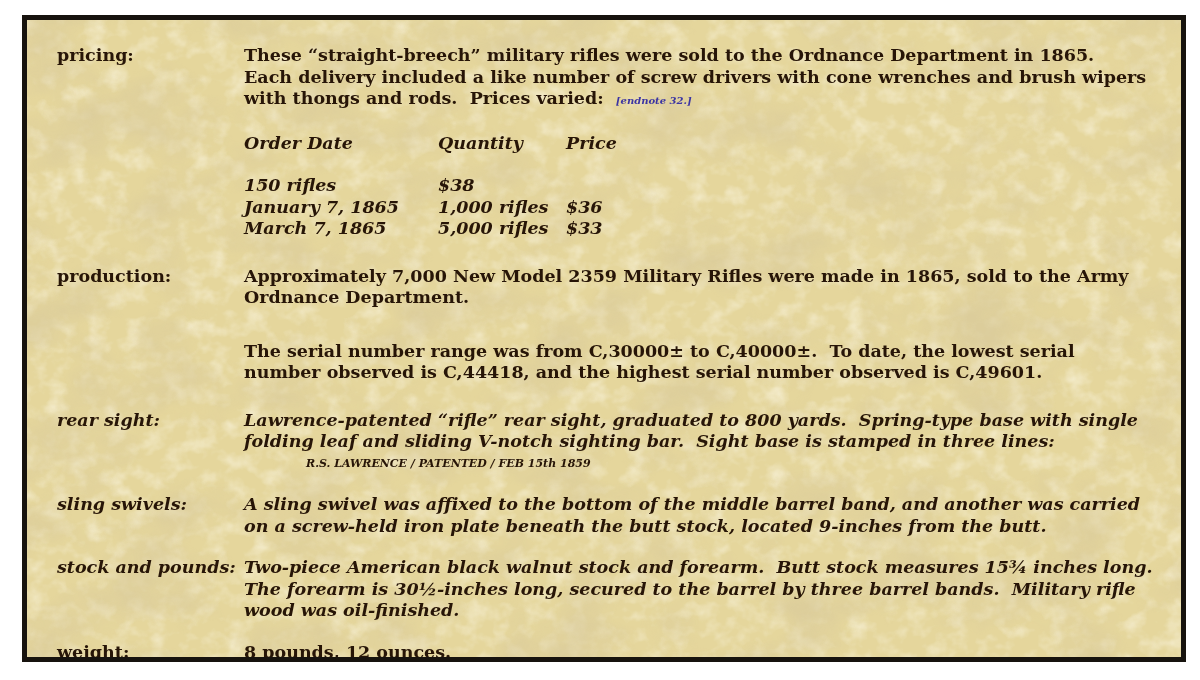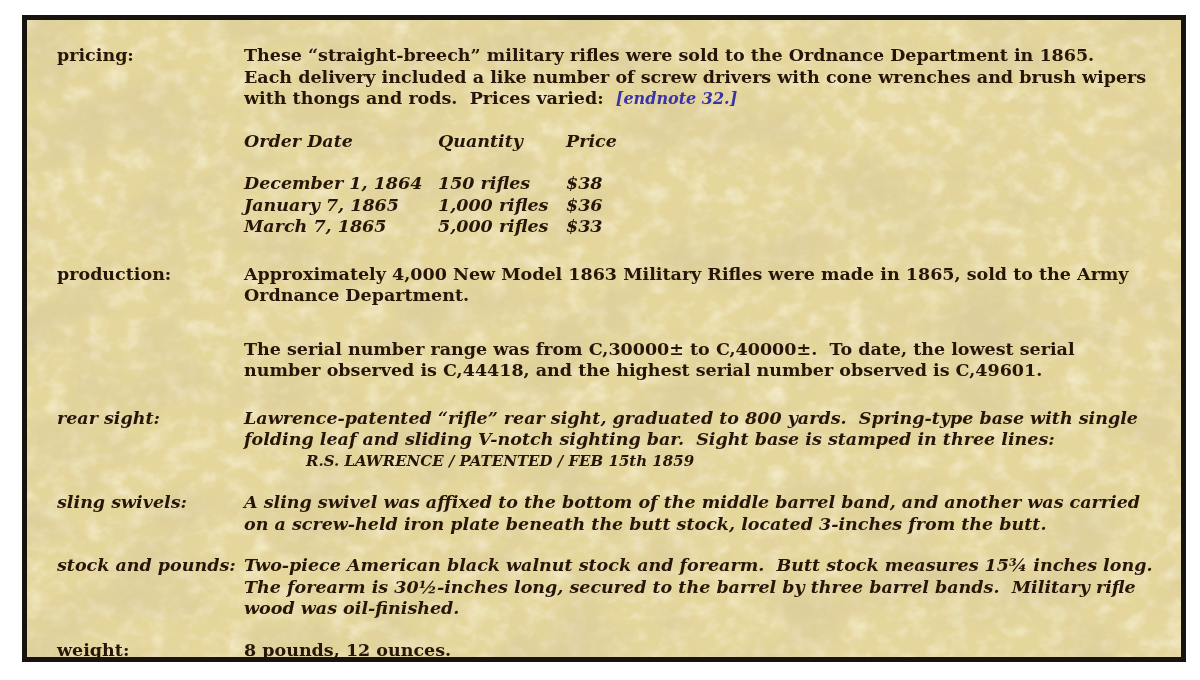--- a/index.html
+++ b/index.html
@@ -38,34 +38,34 @@
   }
   .sec-rearsight, .sec-sling, .sec-stock { margin-bottom: 20px; font-style: italic; }
   .sec-weight { margin-bottom: 12px; }
   .label { white-space: nowrap; }
   .para { white-space: pre-wrap; }
   .para + .para { margin-top: 32px; }
   .phrase { }
   .endnote {
     color: #3b34a3;
     font-style: italic;
-    font-size: 16px;
+    font-size: 10px;
     text-decoration: none;
     cursor: pointer;
   }
   .ptable { margin-top: 21px; }
   .trow {
     display: grid;
     grid-template-columns: 194px 128px 1fr;
     font-style: italic;
   }
   .thead { margin-bottom: 21px; }
   .stamp {
     padding-left: 62px;
-    font-size: 15px;
+    font-size: 11px;
     white-space: pre-wrap;
   }
 </style>
 </head>
 <body>
 
 <div class="sheet">
 
   <svg class="texture" width="100%" height="100%" preserveAspectRatio="none" aria-hidden="true">
     <defs>
@@ -89,58 +89,57 @@
       <div class="label">pricing:</div>
       <div class="body">
         <p class="para"><span>These </span><span class="phrase">“straight-breech”</span><span> military rifles were sold to the Ordnance Department in 1865.  Each delivery included a like number of screw drivers with cone wrenches and brush wipers with thongs and rods.  Prices varied:  </span><a class="endnote">[endnote 32.]</a></p>
         <div class="ptable">
           <div class="trow thead">
             <div>Order Date</div>
             <div>Quantity</div>
             <div>Price</div>
           </div>
           <div class="trow">
-            <div>December 1, 1864</div>
             <div>150 rifles</div>
             <div>$38</div>
           </div>
           <div class="trow">
             <div>January 7, 1865</div>
             <div>1,000 rifles</div>
             <div>$36</div>
           </div>
           <div class="trow">
             <div>March 7, 1865</div>
             <div>5,000 rifles</div>
             <div>$33</div>
           </div>
         </div>
       </div>
     </section>
 
     <section class="sec sec-production">
       <div class="label">production:</div>
       <div class="body">
-        <p class="para">Approximately 4,000 New Model 1863 Military Rifles were made in 1865, sold to the Army Ordnance Department.</p>
+        <p class="para">Approximately 7,000 New Model 2359 Military Rifles were made in 1865, sold to the Army Ordnance Department.</p>
         <p class="para">The serial number range was from C,30000± to C,40000±.  To date, the lowest serial number observed is C,44418, and the highest serial number observed is C,49601.</p>
       </div>
     </section>
 
     <section class="sec sec-rearsight">
       <div class="label">rear sight:</div>
       <div class="body">
         <p class="para">Lawrence-patented “rifle” rear sight, graduated to 800 yards.  Spring-type base with single folding leaf and sliding V-notch sighting bar.  Sight base is stamped in three lines:</p>
         <div class="stamp">R.S. LAWRENCE / PATENTED / FEB 15th 1859</div>
       </div>
     </section>
 
     <section class="sec sec-sling">
       <div class="label">sling swivels:</div>
       <div class="body">
-        <p class="para">A sling swivel was affixed to the bottom of the middle barrel band, and another was carried on a screw-held iron plate beneath the butt stock, located 3-inches from the butt.</p>
+        <p class="para">A sling swivel was affixed to the bottom of the middle barrel band, and another was carried on a screw-held iron plate beneath the butt stock, located 9-inches from the butt.</p>
       </div>
     </section>
 
     <section class="sec sec-stock">
       <div class="label">stock and pounds:</div>
       <div class="body">
         <p class="para">Two-piece American black walnut stock and forearm.  Butt stock measures 15¾ inches long.  The forearm is 30½-inches long, secured to the barrel by three barrel bands.  Military rifle wood was oil-finished.</p>
       </div>
     </section>
 

